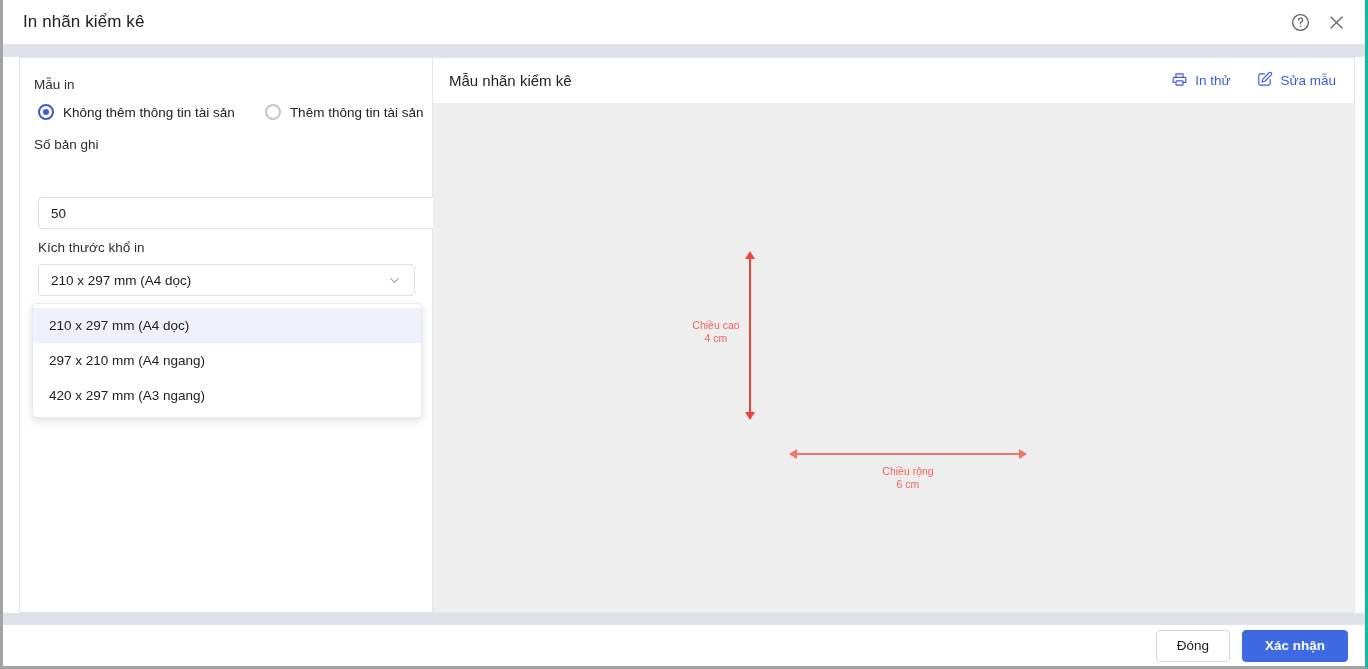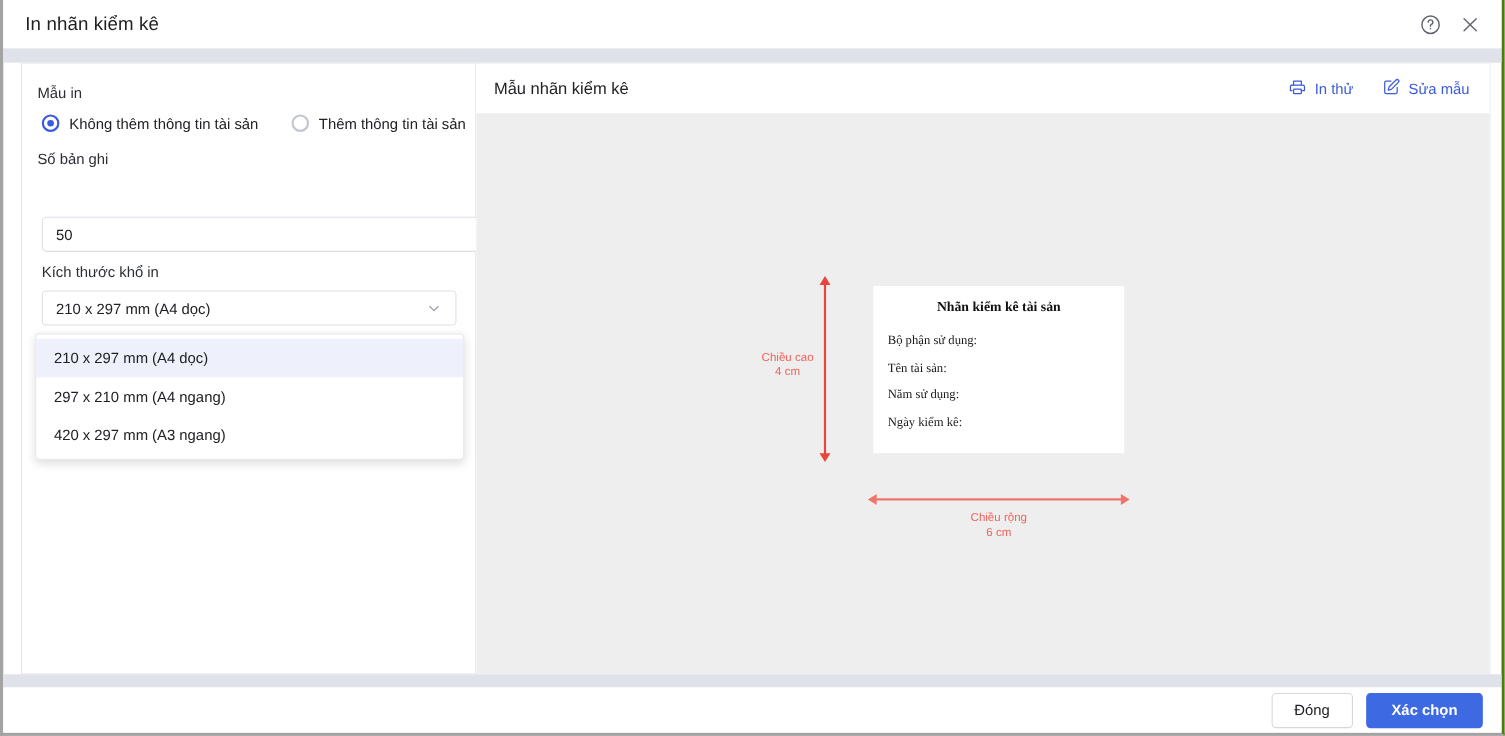--- a/index.html
+++ b/index.html
@@ -8,21 +8,21 @@
     width: 1368px; height: 669px;
     overflow: hidden;
     font-family: "Liberation Sans", sans-serif;
     background: #ffffff;
   }
   #app {
     position: relative;
     width: 1368px; height: 669px;
     background: #ffffff;
     border-left: 3px solid #a3a3a3;
-    border-right: 3px solid #4d7c0f;
+    border-right: 3px solid #14b8a6;
     border-bottom: 3px solid #a3a3a3;
   }
 
   
   .titlebar {
     position: absolute; left: 0; top: 0;
     width: 1362px; height: 44px;
     background: #fff;
     display: flex; align-items: center;
   }
@@ -427,36 +427,29 @@
       </div>
 
       <div class="preview">
 
         <div class="dim-v"></div>
         <div class="dim-v-text">
           <div>Chiều cao</div>
           <div>4 cm</div>
         </div>
 
-        <div class="label-card">
-          <div class="lc-title">Nhãn kiểm kê tài sản</div>
-          <div class="lc-line first">Bộ phận sử dụng:</div>
-          <div class="lc-line">Tên tài sản:</div>
-          <div class="lc-line">Năm sử dụng:</div>
-          <div class="lc-line">Ngày kiểm kê:</div>
-        </div>
 
         <div class="dim-h"></div>
         <div class="dim-h-text">
           <div>Chiều rộng</div>
           <div>6 cm</div>
         </div>
       </div>
     </div>
   </div>
 
   <div class="footer-band"></div>
   <div class="footer">
     <div class="btn btn-secondary">Đóng</div>
-    <div class="btn btn-primary">Xác chọn</div>
+    <div class="btn btn-primary">Xác nhận</div>
   </div>
 
 </div>
 
 </body></html>

